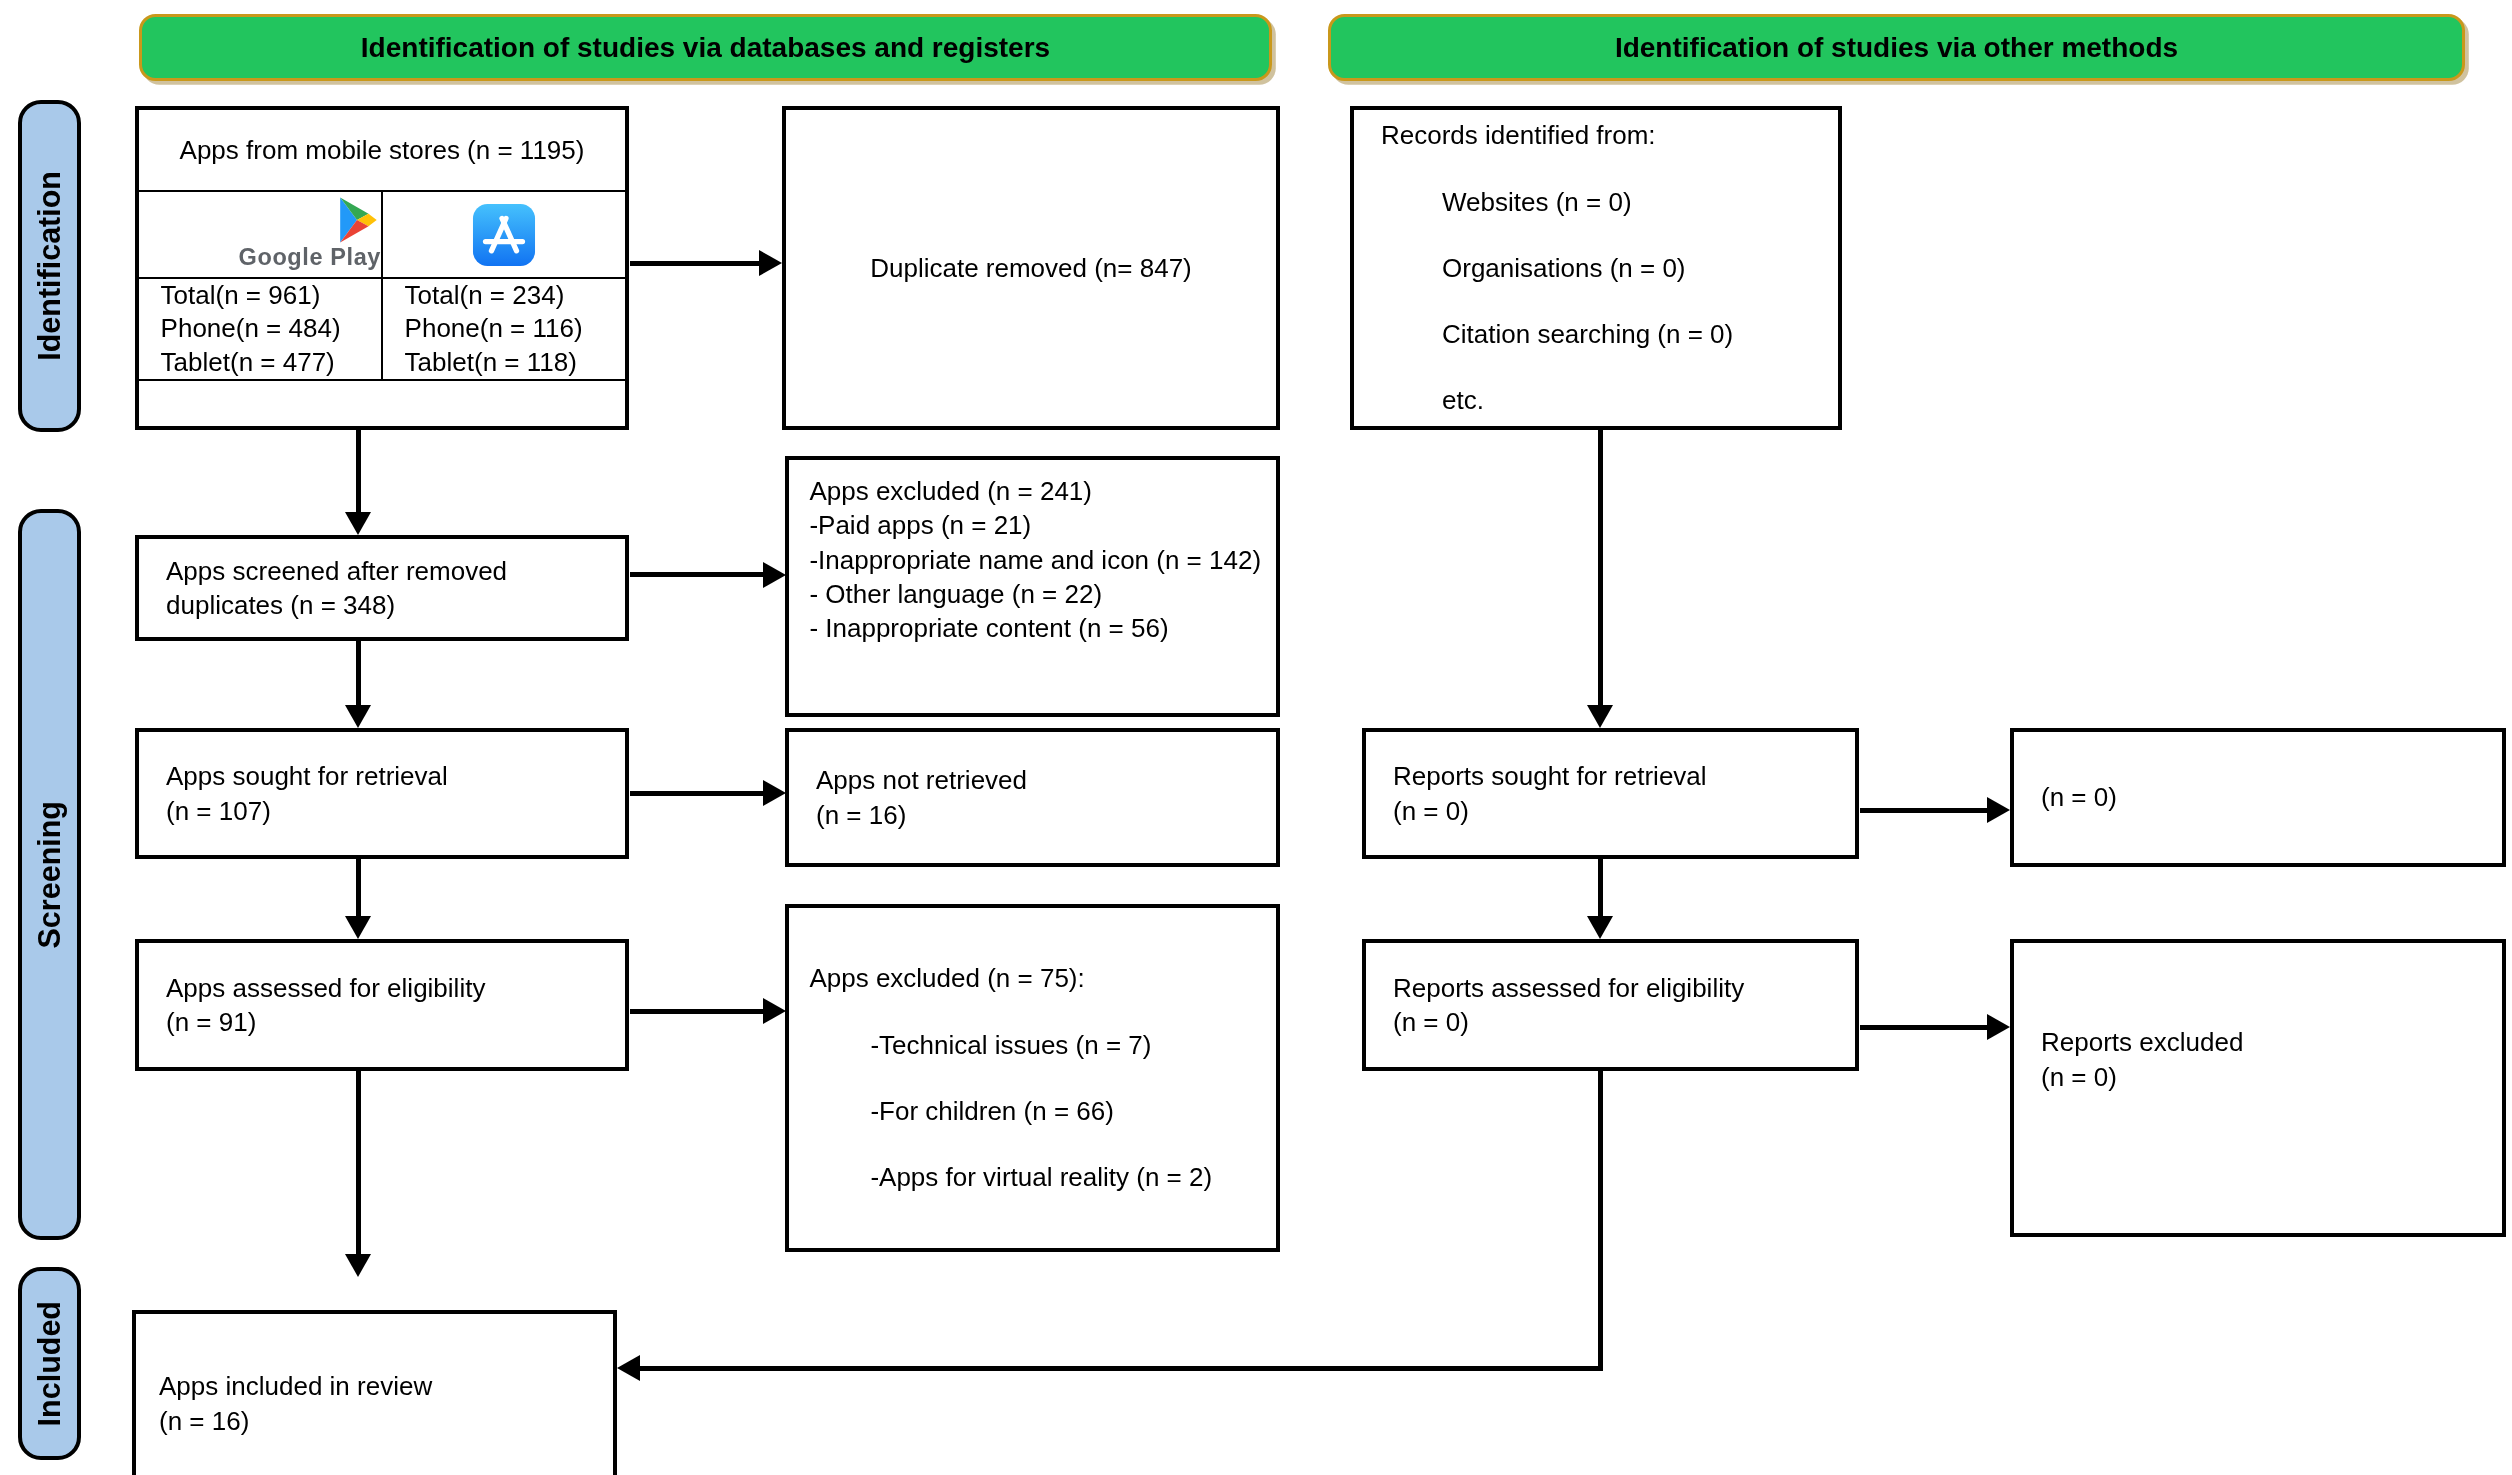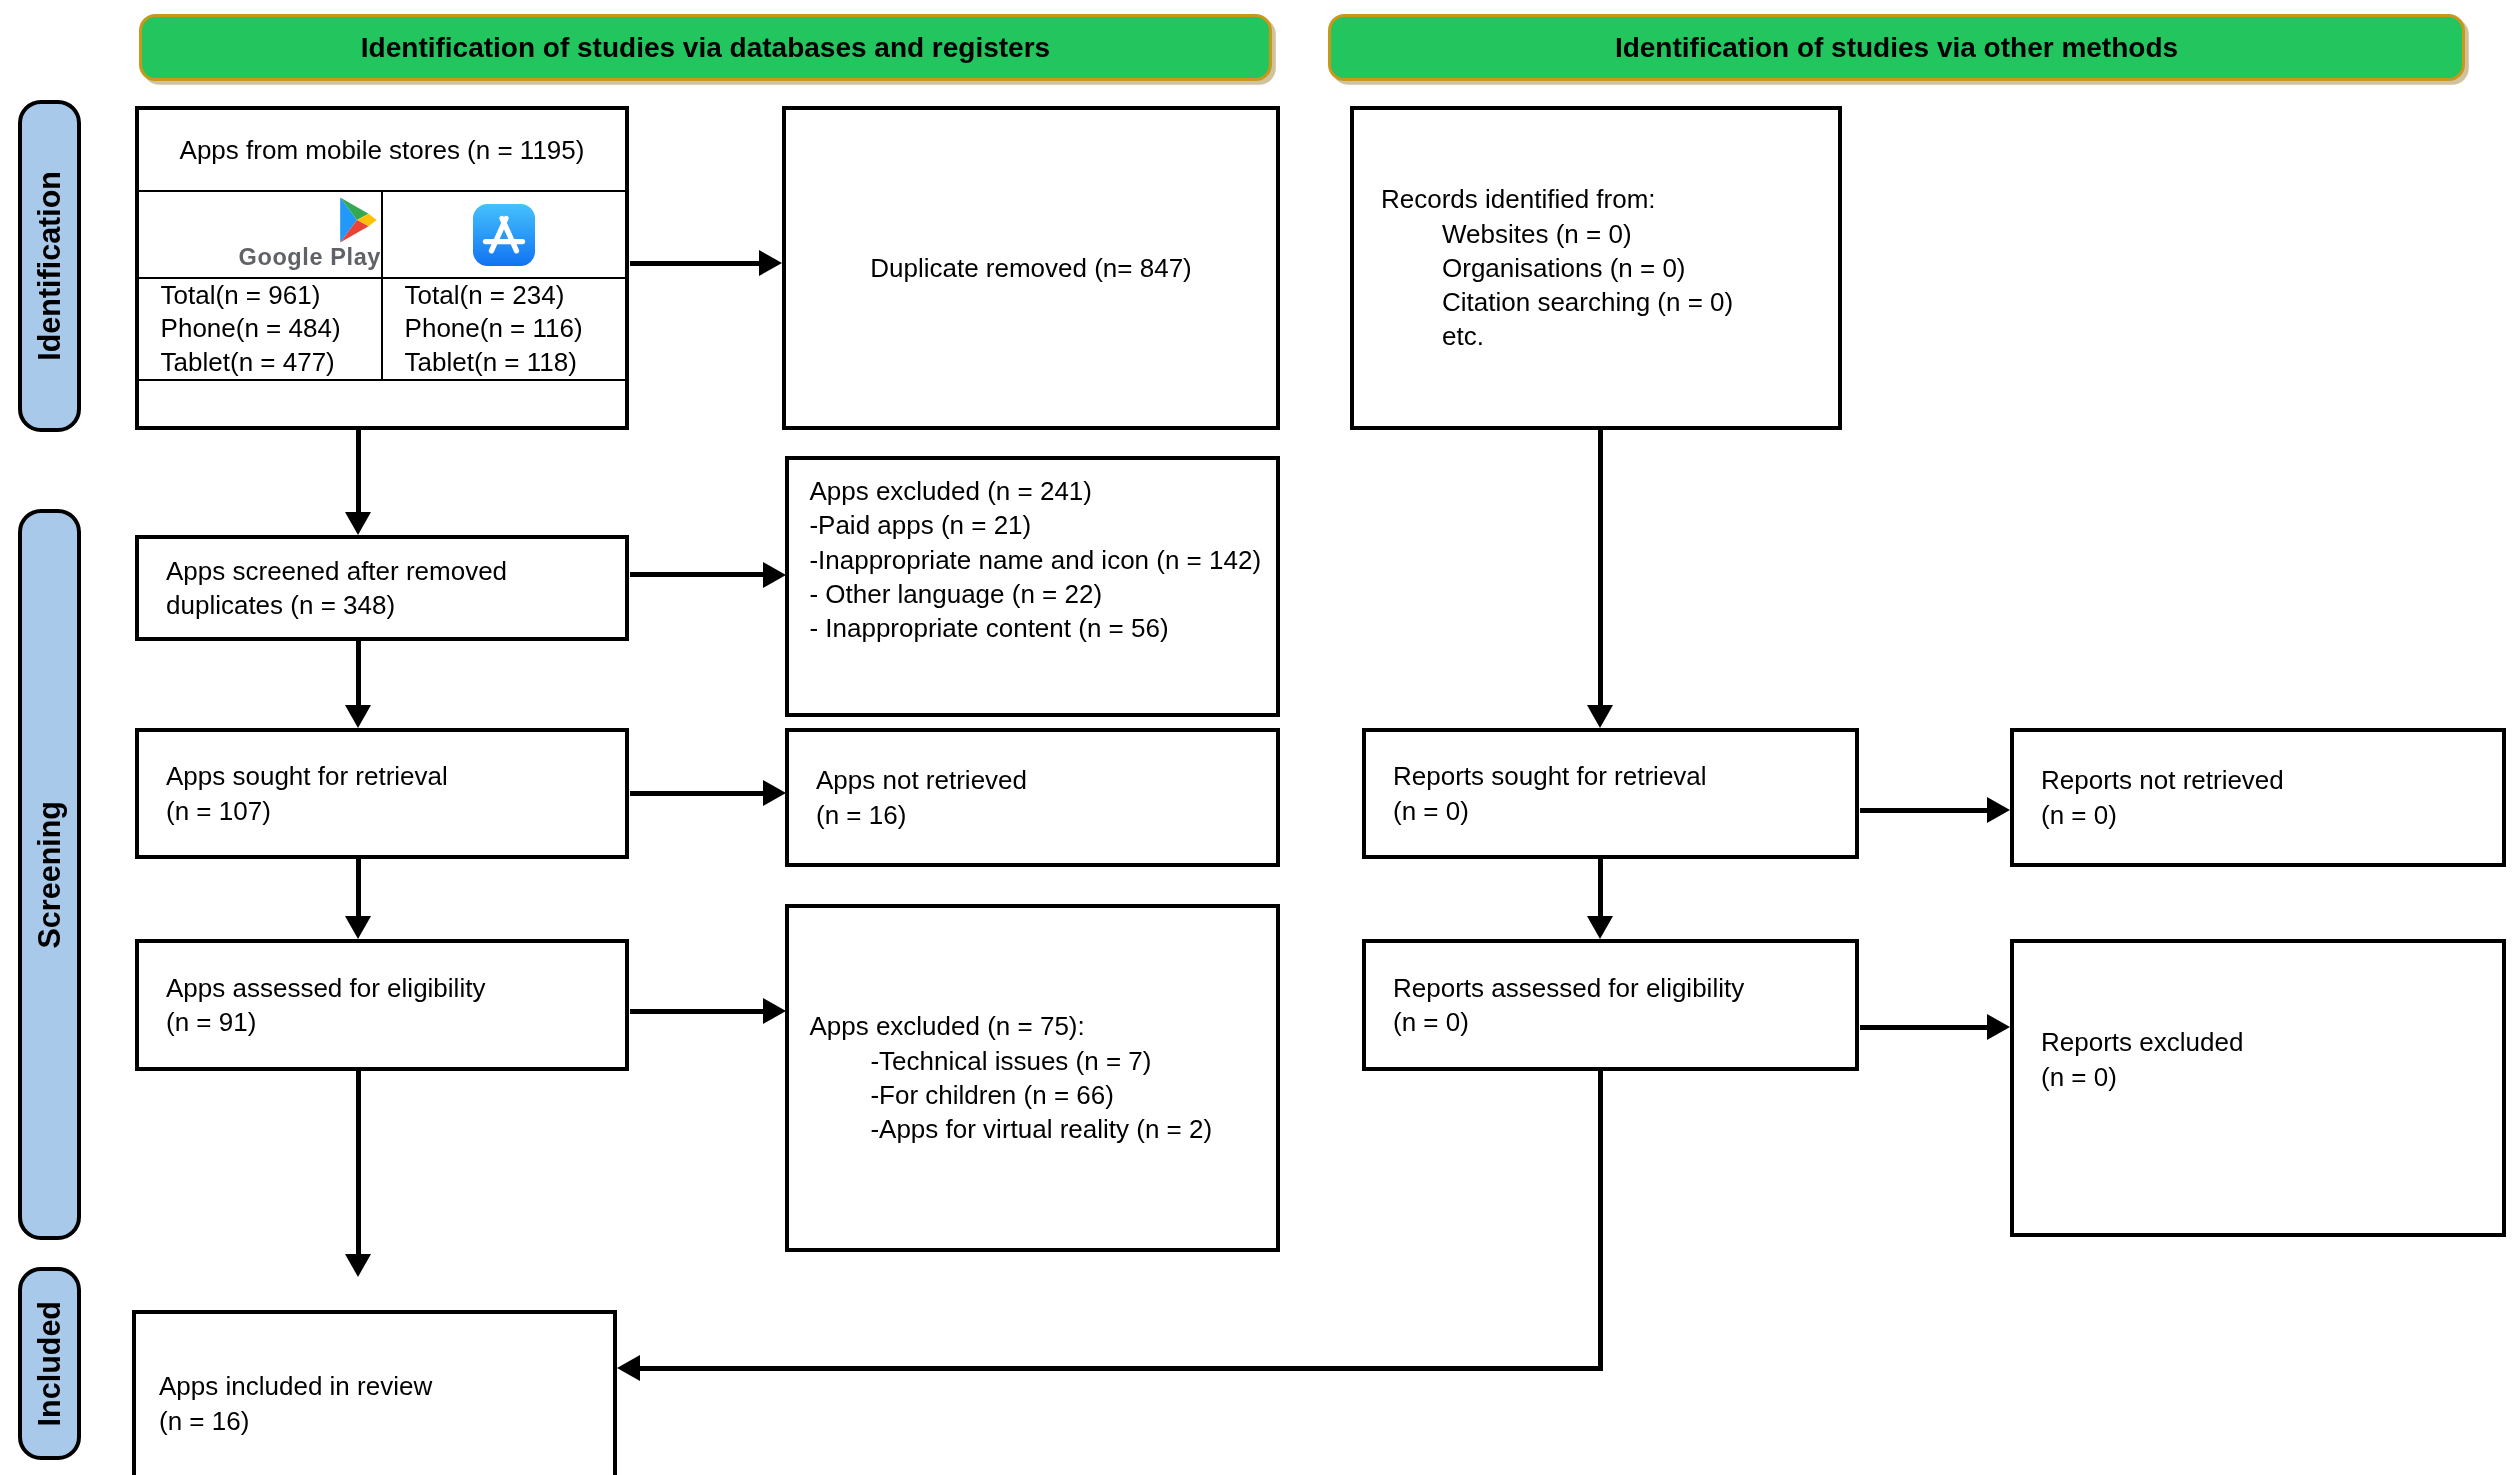--- a/index.html
+++ b/index.html
@@ -14,21 +14,21 @@
   
   .stage{position:absolute;width:55px;background:#A9C9EA;border:4.5px solid #000;border-radius:23px;
          display:flex;align-items:center;justify-content:center;}
   .stage span{writing-mode:vertical-rl;transform:rotate(180deg);font-size:30.5px;font-weight:bold;white-space:nowrap;}
 
   
   .box{position:absolute;background:#fff;border:4.5px solid #000;box-sizing:border-box;
        font-size:26px;line-height:1.32;}
   .vcenter{display:flex;flex-direction:column;justify-content:center;}
   .padl{padding-left:27px;padding-right:12.7px;}
-  .indent{padding-left:61px;}
+  .indent{padding-left:61px;margin-top:32px;}
 
   
   .hl{position:absolute;height:4.5px;background:#000;}
   .vl{position:absolute;width:4.5px;background:#000;}
   .head-r{position:absolute;width:0;height:0;border-top:13.4px solid transparent;border-bottom:13.4px solid transparent;border-left:23.5px solid #000;}
   .head-d{position:absolute;width:0;height:0;border-left:13.4px solid transparent;border-right:13.4px solid transparent;border-top:23.5px solid #000;}
   .head-l{position:absolute;width:0;height:0;border-top:13.4px solid transparent;border-bottom:13.4px solid transparent;border-right:23.5px solid #000;}
 
   
   .box-a{display:flex;flex-direction:column;}
@@ -158,21 +158,20 @@
     <div class="indent">-For children (n = 66)</div>
     <div class="indent">-Apps for virtual reality (n = 2)</div>
   </div>
 
   <div class="box vcenter padl" style="left:1362px;top:728px;width:497px;height:131px;">
     <div>Reports sought for retrieval</div>
     <div>(n = 0)</div>
   </div>
 
   <div class="box vcenter padl" style="left:2010px;top:728px;width:496px;height:139px;">
-    <div>Reports not retrieved</div>
     <div>(n = 0)</div>
   </div>
 
   <div class="box vcenter padl" style="left:1362px;top:939px;width:497px;height:132px;">
     <div>Reports assessed for eligibility</div>
     <div>(n = 0)</div>
   </div>
 
   <div class="box vcenter padl" style="left:2010px;top:939px;width:496px;height:298px;padding-bottom:57px;">
     <div>Reports excluded</div>

